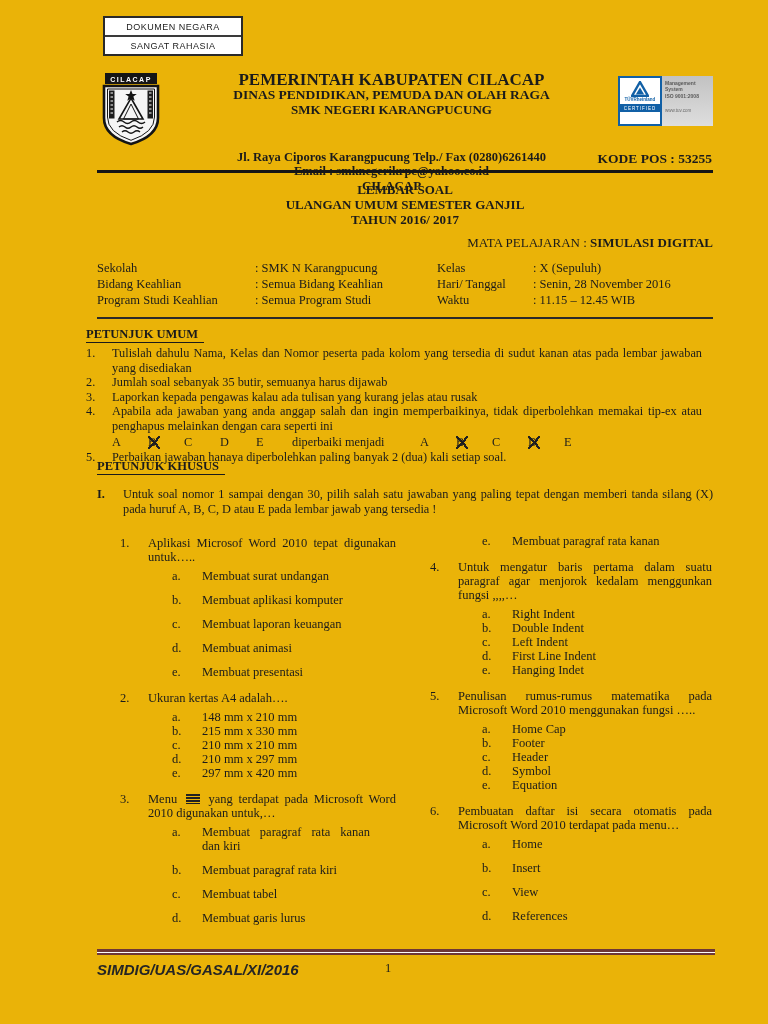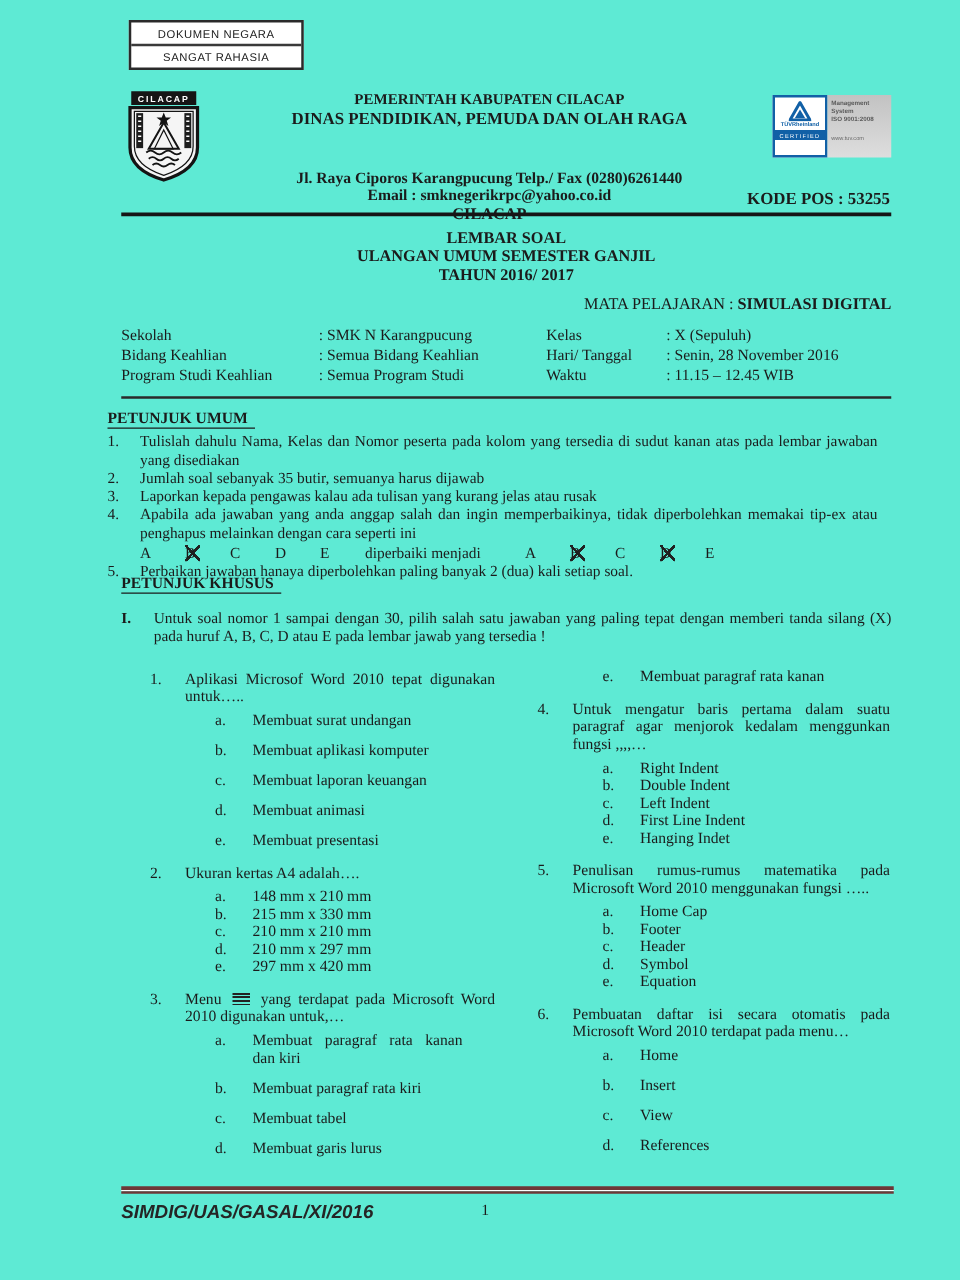--- a/index.html
+++ b/index.html
@@ -1,34 +1,34 @@
 <!DOCTYPE html>
 <html><head>
 <meta charset="utf-8">
 <style>
   * { margin:0; padding:0; box-sizing:border-box; }
   html,body { background:#e8e8e8; }
   .sheet {
     position:relative; width:768px; height:1024px; margin:0 auto;
-    background:#5eead4; color:#1b1b1b; overflow:hidden;
+    background:#eab308; color:#1b1b1b; overflow:hidden;
     font-family:"Liberation Serif", serif;
   }
   
   .class-box {
     position:absolute; left:103px; top:16px; width:140px;
     border:2px solid #2a2a2a; background:#fff;
     font-family:"Liberation Sans", sans-serif; font-size:9px; text-align:center;
   }
   .class-box .row { padding:4px 2px 3px; letter-spacing:.5px; }
   .class-box .row + .row { border-top:2px solid #3a3a3a; }
   
   .header { position:absolute; left:97px; top:70px; width:616px; display:flex; align-items:flex-start; }
   .logo { width:68px; height:74px; flex:0 0 68px; margin-top:2px; }
   .header-center { flex:1; text-align:center; padding:2px 4px 0; font-weight:bold; }
-  .h-line1 { font-size:12px; line-height:15px; }
+  .h-line1 { font-size:17px; line-height:15px; }
   .h-line2 { font-size:13.5px; line-height:15px; }
   .h-line3 { font-size:13px;   line-height:15px; }
   .h-line4 { font-size:12.5px; line-height:14px;margin-top:33px; }
   .h-line5 { font-size:12.5px; line-height:14px; }
   .h-line6 { font-size:13px;   line-height:15px; }
   
   .badge { flex:0 0 95px; width:95px; height:50px; display:flex; margin-top:6px;
            font-family:"Liberation Sans", sans-serif; }
   .badge-left { width:44px; height:50px; border:2px solid #1160a6; background:#fff;
                 display:flex; flex-direction:column; align-items:center; justify-content:flex-start; }
@@ -120,20 +120,21 @@
       <path d="M33,26 L45,47 H21 Z" fill="none" stroke="#141414" stroke-width="1.6"></path>
       <path d="M33,32 L40.5,47 H25.5 Z" fill="none" stroke="#141414" stroke-width="1"></path>
       <path d="M19,50 q3.5,-3 7,0 q3.5,3 7,0 q3.5,-3 7,0 q3.5,3 7,0" fill="none" stroke="#141414" stroke-width="1.4"></path>
       <path d="M21,55 q3,-2.6 6,0 q3,2.6 6,0 q3,-2.6 6,0 q3,2.6 6,0" fill="none" stroke="#141414" stroke-width="1.4"></path>
       <path d="M24,60 q3,-2.4 6,0 q3,2.4 6,0 q3,-2.4 6,0" fill="none" stroke="#141414" stroke-width="1.4"></path>
     </svg>
 
     <div class="header-center">
       <div class="h-line1">PEMERINTAH KABUPATEN CILACAP</div>
       <div class="h-line2">DINAS  PENDIDIKAN, PEMUDA DAN OLAH RAGA</div>
+      <div class="h-line3">SMK NEGERI KARANGPUCUNG</div>
       <div class="h-line4">Jl. Raya Ciporos Karangpucung Telp./ Fax (0280)6261440</div>
       <div class="h-line5">Email : smknegerikrpc@yahoo.co.id</div>
       <div class="h-line6">CILACAP</div>
     </div>
 
     <div class="badge">
       <div class="badge-left">
         <svg class="badge-tri" width="18" height="16" viewBox="0 0 18 16">
           <polygon points="9,1 17,15 1,15" fill="none" stroke="#1160a6" stroke-width="2.4"></polygon>
           <polygon points="9,6.5 13.2,13.5 4.8,13.5" fill="#1160a6"></polygon>

